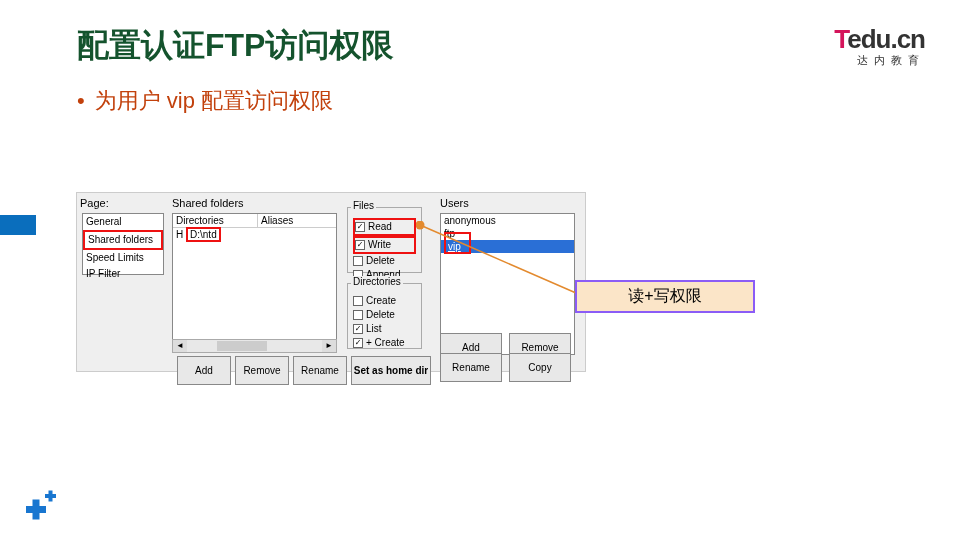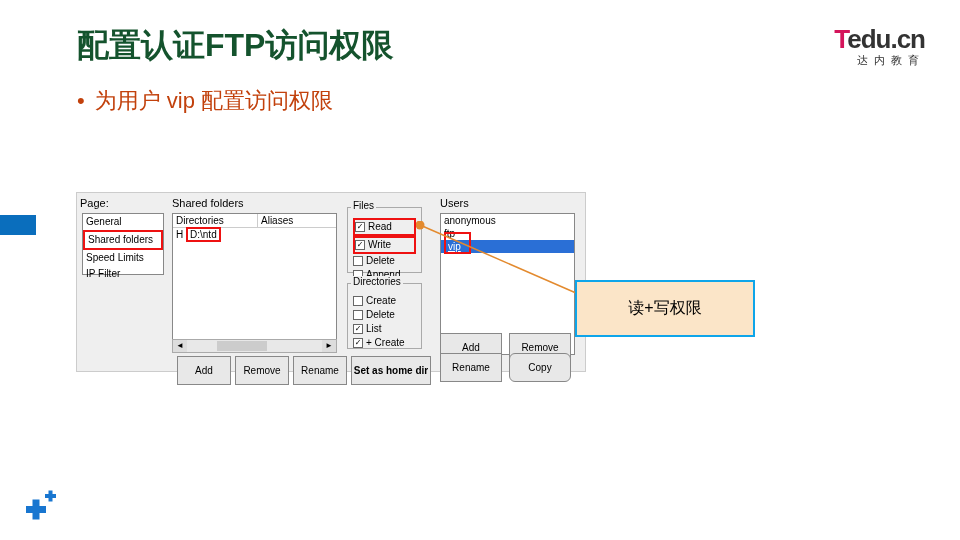--- a/index.html
+++ b/index.html
@@ -155,24 +155,24 @@
       padding: 8px 0;
       width: 54px;
     }
     .btn.wide { width: 80px; }
     .annotation {
       position: absolute;
       left: 575px;
       top: 280px;
       width: 180px;
       background: #fbe5c8;
-      border: 2px solid #0ea5e9;
+      border: 2px solid #8b5cf6;
       text-align: center;
       font-size: 16px;
-      padding: 16px 0;
+      padding: 4px 0;
       color: #000;
     }
     .decor {
       position: absolute;
       left: 18px;
       bottom: 12px;
     }
     .decor svg { display: block; }
     svg.connector {
       position: absolute;
@@ -271,21 +271,21 @@
   </div>
 
   <div class="btn" style="left:100px;top:163px;">Add</div>
   <div class="btn" style="left:158px;top:163px;">Remove</div>
   <div class="btn" style="left:216px;top:163px;">Rename</div>
   <div class="btn wide" style="left:274px;top:163px;font-weight:bold;">Set as home dir</div>
 
   <div class="btn" style="left:363px;top:140px;width:62px;">Add</div>
   <div class="btn" style="left:432px;top:140px;width:62px;">Remove</div>
   <div class="btn" style="left:363px;top:160px;width:62px;">Rename</div>
-  <div class="btn" style="left:432px;top:160px;width:62px;border-radius:6px;">Copy</div>
+  <div class="btn" style="left:432px;top:160px;width:62px;">Copy</div>
 </div>
 
 <svg class="connector" width="960" height="540">
   <defs>
     <marker id="dot" markerWidth="6" markerHeight="6" refX="3" refY="3">
         <circle cx="3" cy="3" r="3" fill="#e38a2e"></circle>
       </marker>
   </defs>
   <line x1="420" y1="225" x2="576" y2="293" stroke="#e38a2e" stroke-width="1.5" marker-start="url(#dot)"></line>
 </svg>

